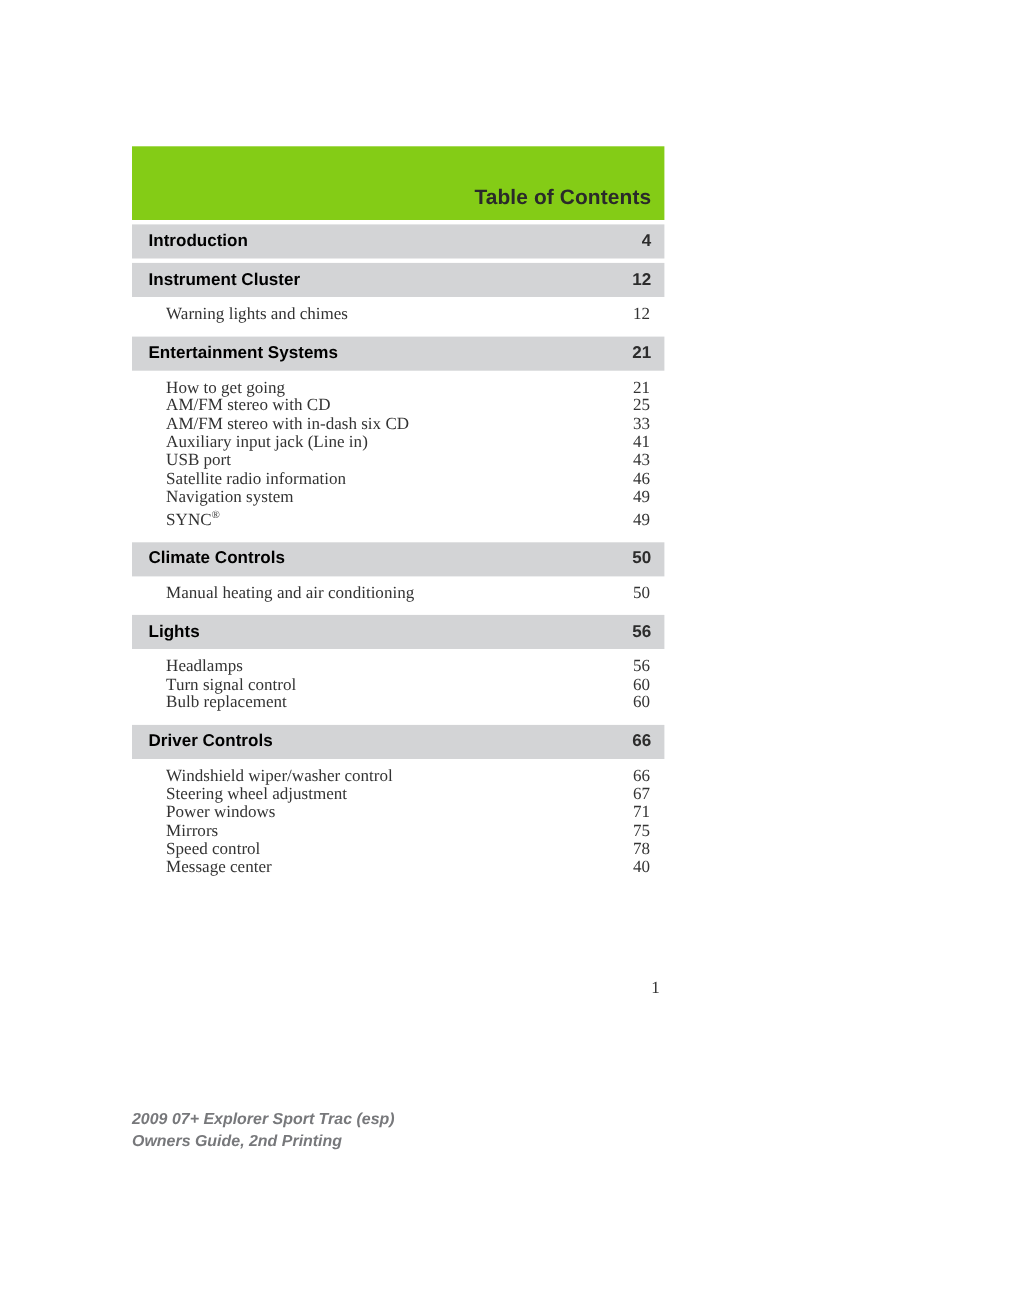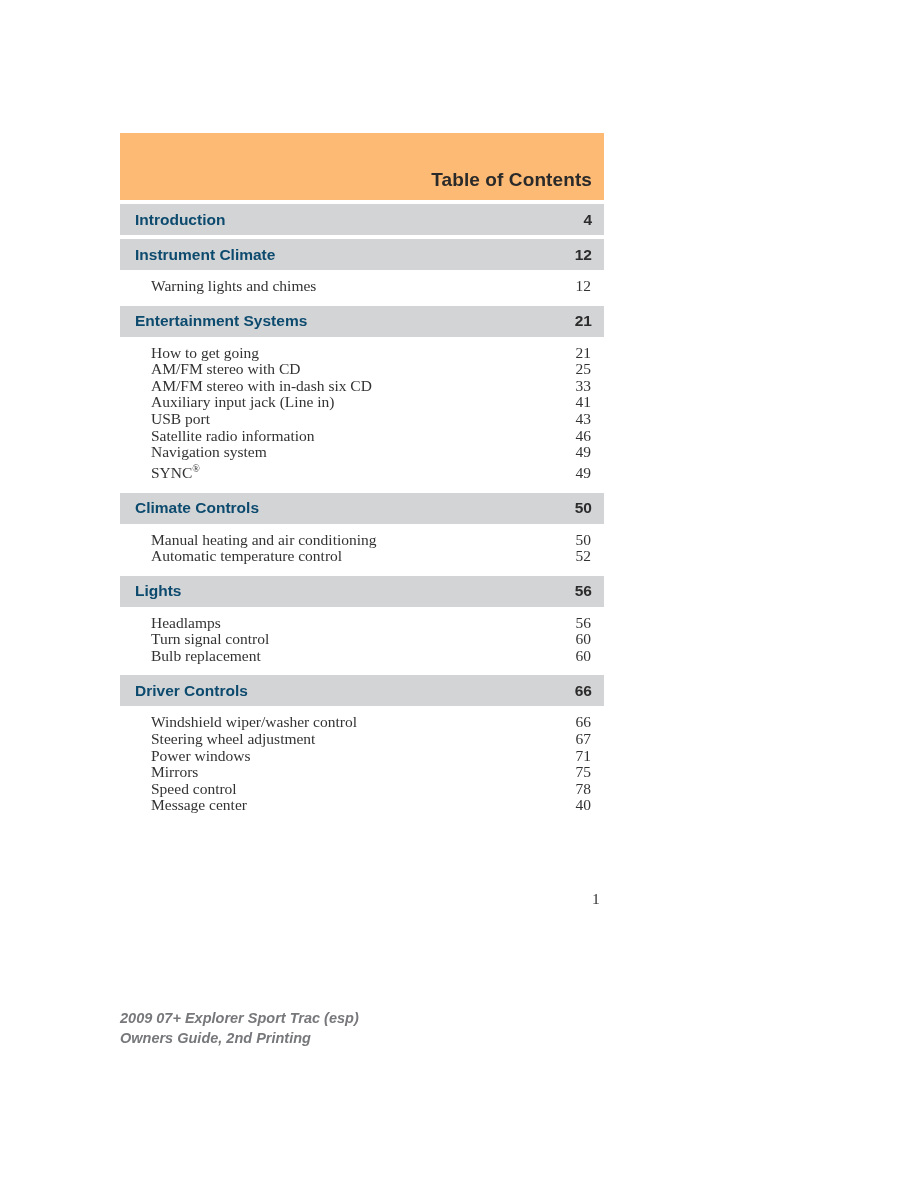--- a/index.html
+++ b/index.html
@@ -26,21 +26,21 @@
 
   .toc {
     position: absolute;
     left: 120px;
     top: 133px;
     width: 484px;
   }
 
   
   .toc-header {
-    background: #fdba74;
+    background: #84cc16;
     height: 67px;
     position: relative;
   }
   .toc-header-title {
     position: absolute;
     right: 12px;
     bottom: 9px;
     font-family: "Liberation Sans", sans-serif;
     font-weight: bold;
     font-size: 19px;
@@ -56,21 +56,21 @@
     align-items: center;
     justify-content: space-between;
     padding: 0 12px 0 15px;
     box-sizing: border-box;
     margin-top: 4px;
   }
   .chapter-title {
     font-family: "Liberation Sans", sans-serif;
     font-weight: bold;
     font-size: 15.5px;
-    color: #0c4a6e;
+    color: #000000;
   }
   .chapter-page {
     font-family: "Liberation Sans", sans-serif;
     font-weight: bold;
     font-size: 15.5px;
     color: #2c2c2c;
   }
 
   
   .sub-list {
@@ -137,21 +137,21 @@
     <div class="toc-header">
       <div class="toc-header-title">Table of Contents</div>
     </div>
 
     <div id="toc-body">
         <div class="chapter-row">
           <span class="chapter-title">Introduction</span>
           <span class="chapter-page">4</span>
         </div>
         <div class="chapter-row">
-          <span class="chapter-title">Instrument Climate</span>
+          <span class="chapter-title">Instrument Cluster</span>
           <span class="chapter-page">12</span>
         </div>
         <div class="sub-list">
           <div class="sub-row">
             <span class="sub-title">Warning lights and chimes</span>
             <span class="sub-page">12</span>
           </div>
         </div>
         <div class="chapter-row">
           <span class="chapter-title">Entertainment Systems</span>
@@ -192,24 +192,20 @@
           </div>
         </div>
         <div class="chapter-row">
           <span class="chapter-title">Climate Controls</span>
           <span class="chapter-page">50</span>
         </div>
         <div class="sub-list">
           <div class="sub-row">
             <span class="sub-title">Manual heating and air conditioning</span>
             <span class="sub-page">50</span>
-          </div>
-          <div class="sub-row">
-            <span class="sub-title">Automatic temperature control</span>
-            <span class="sub-page">52</span>
           </div>
         </div>
         <div class="chapter-row">
           <span class="chapter-title">Lights</span>
           <span class="chapter-page">56</span>
         </div>
         <div class="sub-list">
           <div class="sub-row">
             <span class="sub-title">Headlamps</span>
             <span class="sub-page">56</span>

